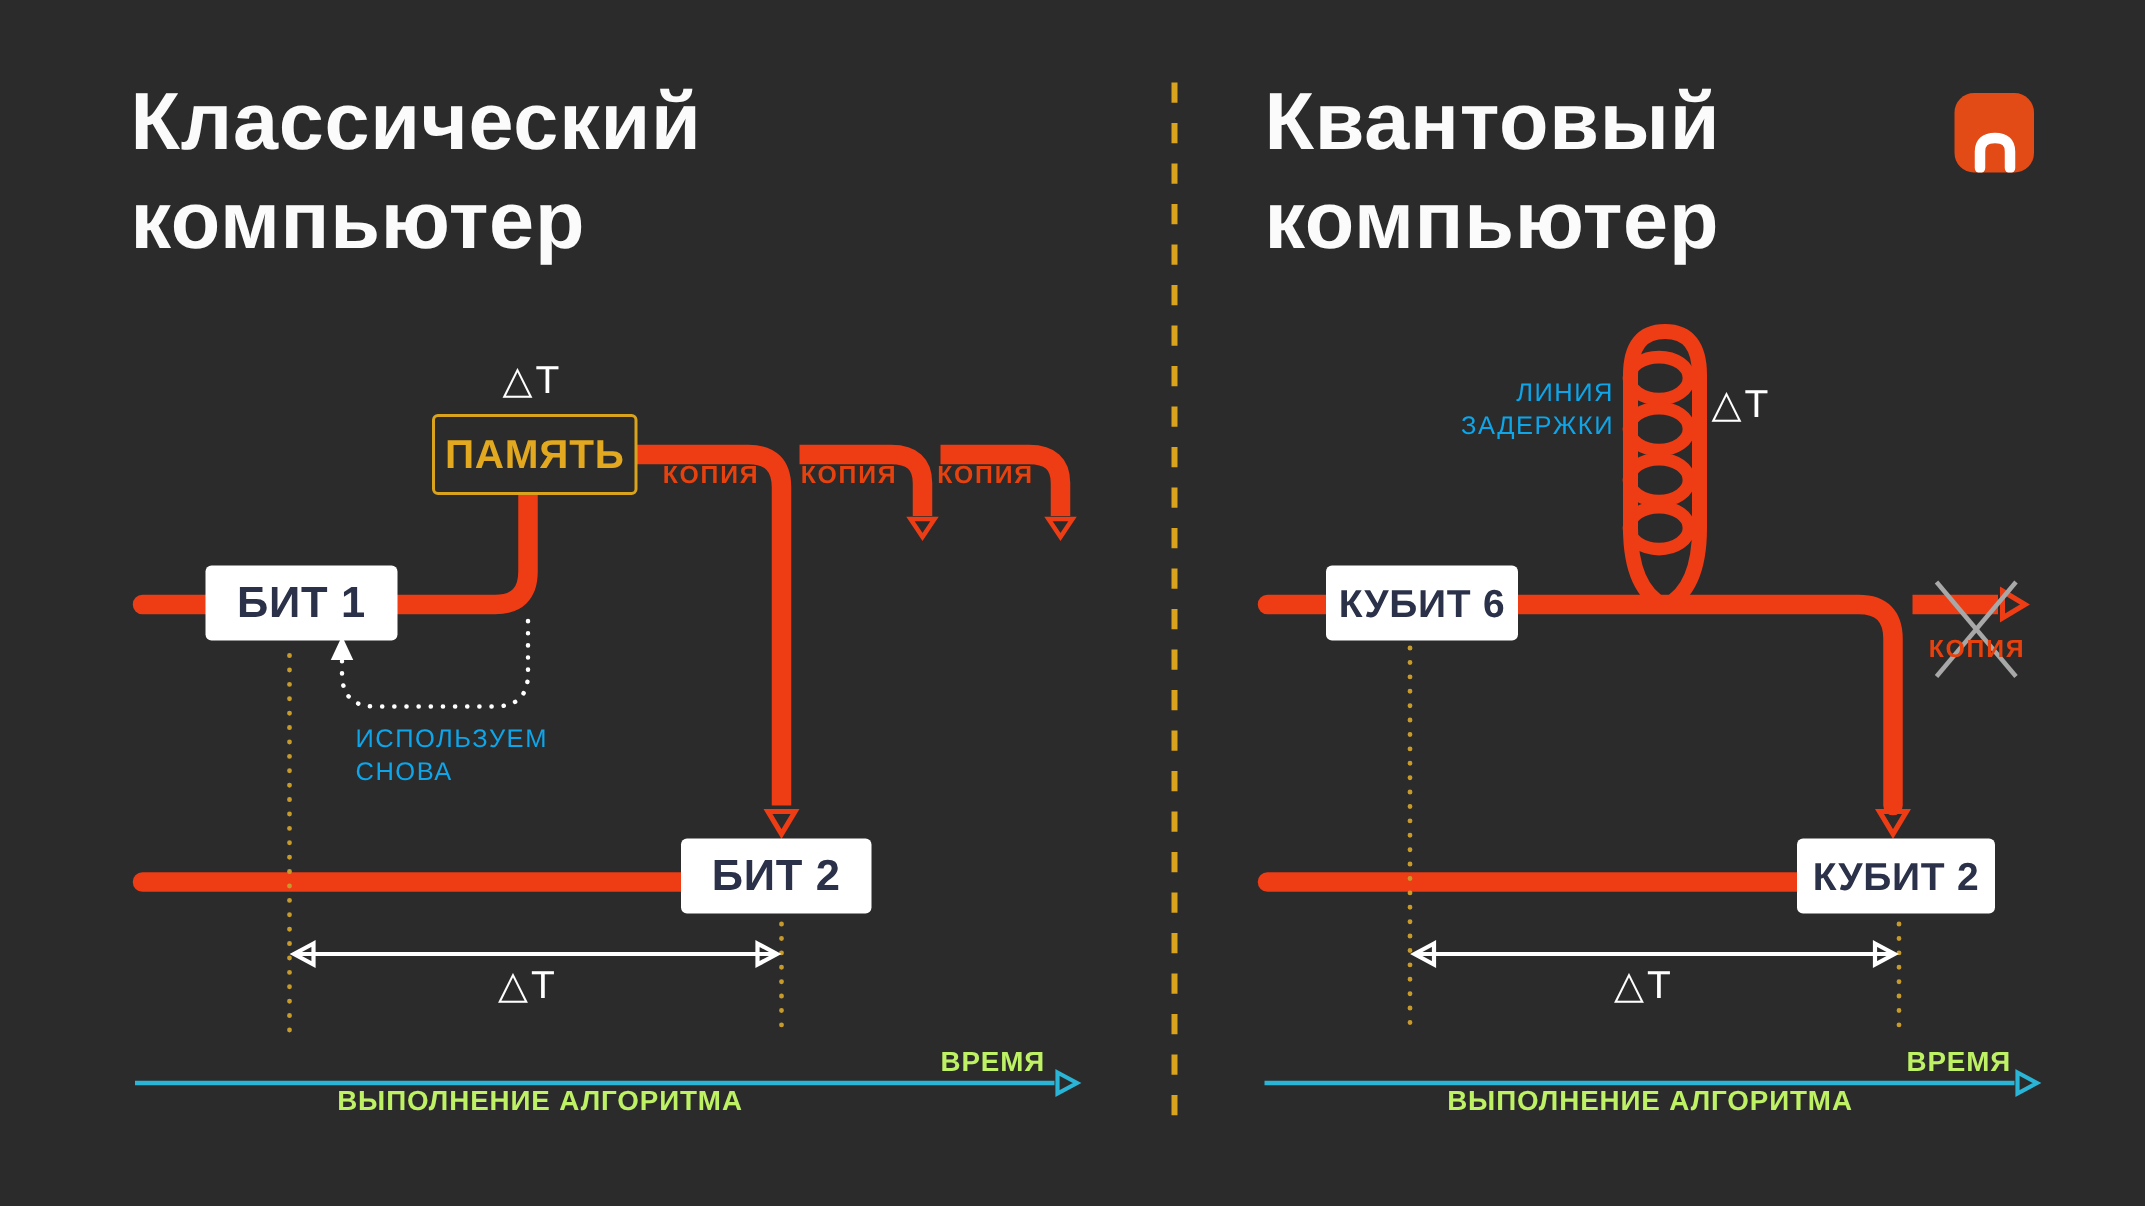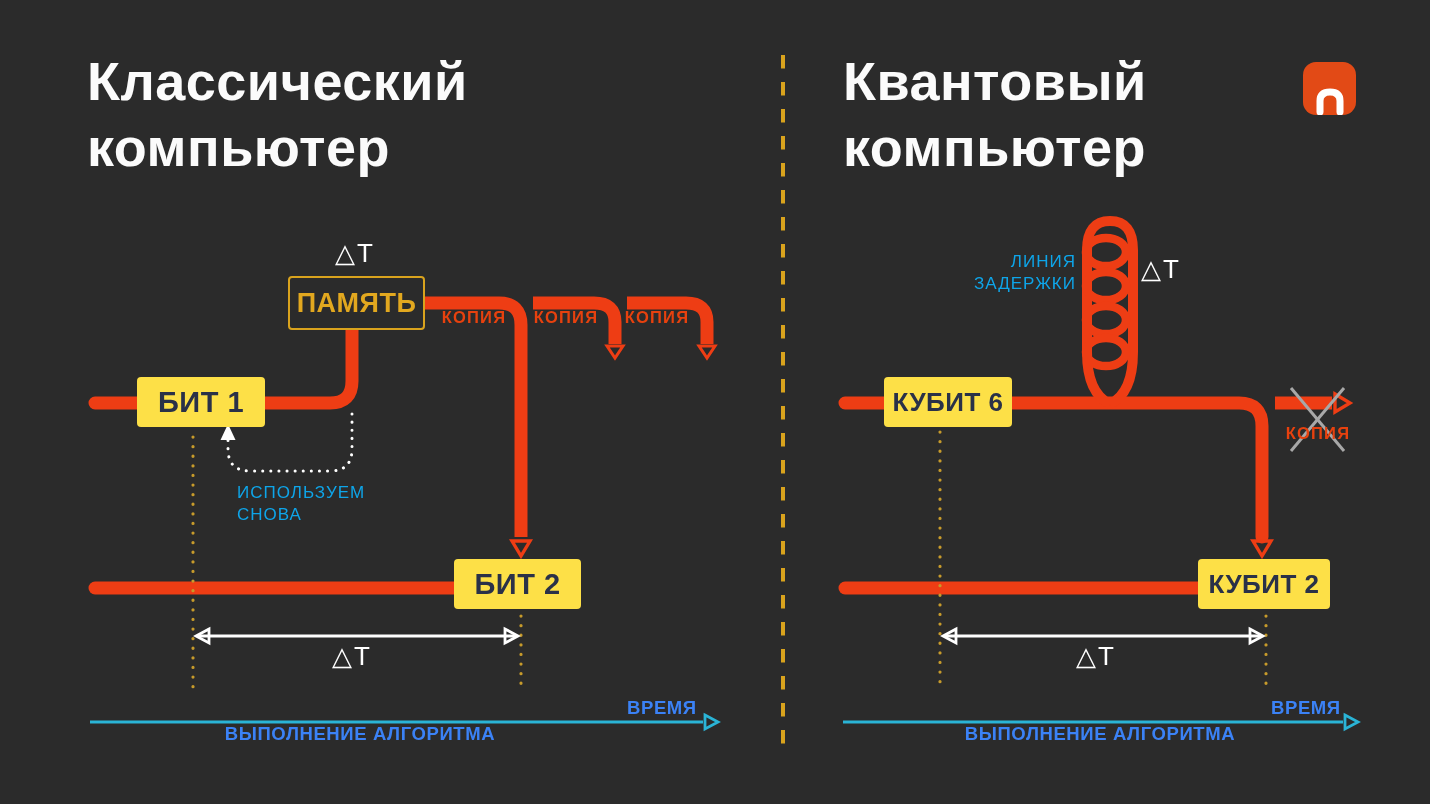--- a/index.html
+++ b/index.html
@@ -3,27 +3,27 @@
 <meta charset="utf-8">
 <style>
   html,body{margin:0;padding:0;background:#2b2b2b;}
   .stage{position:relative;width:1430px;height:804px;background:#2b2b2b;overflow:hidden;
          font-family:"Liberation Sans","DejaVu Sans",sans-serif;}
   .art{position:absolute;left:0;top:0;}
   .abs{position:absolute;}
   .title{color:#fbfbfb;font-size:54px;font-weight:bold;line-height:1.22;letter-spacing:.5px;}
   .node{position:absolute;display:flex;align-items:center;justify-content:center;
         border-radius:4px;font-weight:bold;letter-spacing:.5px;}
-  .node-filled{background:#fde047;color:#2a3148;}
+  .node-filled{background:#ffffff;color:#2a3148;}
   .node-outline{background:#2b2b2b;border:2.5px solid #d9a31d;color:#e2a81f;}
   .copy-label{color:#e7410e;font-size:16.5px;font-weight:bold;letter-spacing:1.2px;transform:translateX(-50%);}
   .delta{color:#ffffff;font-size:26px;letter-spacing:2px;}
   .center-x{transform:translateX(-50%);}
   .note{color:#0ea5e9;font-size:17px;letter-spacing:1px;line-height:1.32;}
-  .cyan-label{color:#3b82f6;font-size:18.5px;font-weight:bold;letter-spacing:.6px;}
+  .cyan-label{color:#bef264;font-size:18.5px;font-weight:bold;letter-spacing:.6px;}
   .logo{position:absolute;left:1303px;top:62px;width:53px;height:53px;border-radius:13px;
         background:#e24a16;display:flex;align-items:flex-end;justify-content:center;}
 </style>
 </head>
 <body>
 
 <div class="stage">
 
   <svg class="art" width="1430" height="804" viewBox="0 0 1430 804">
 

